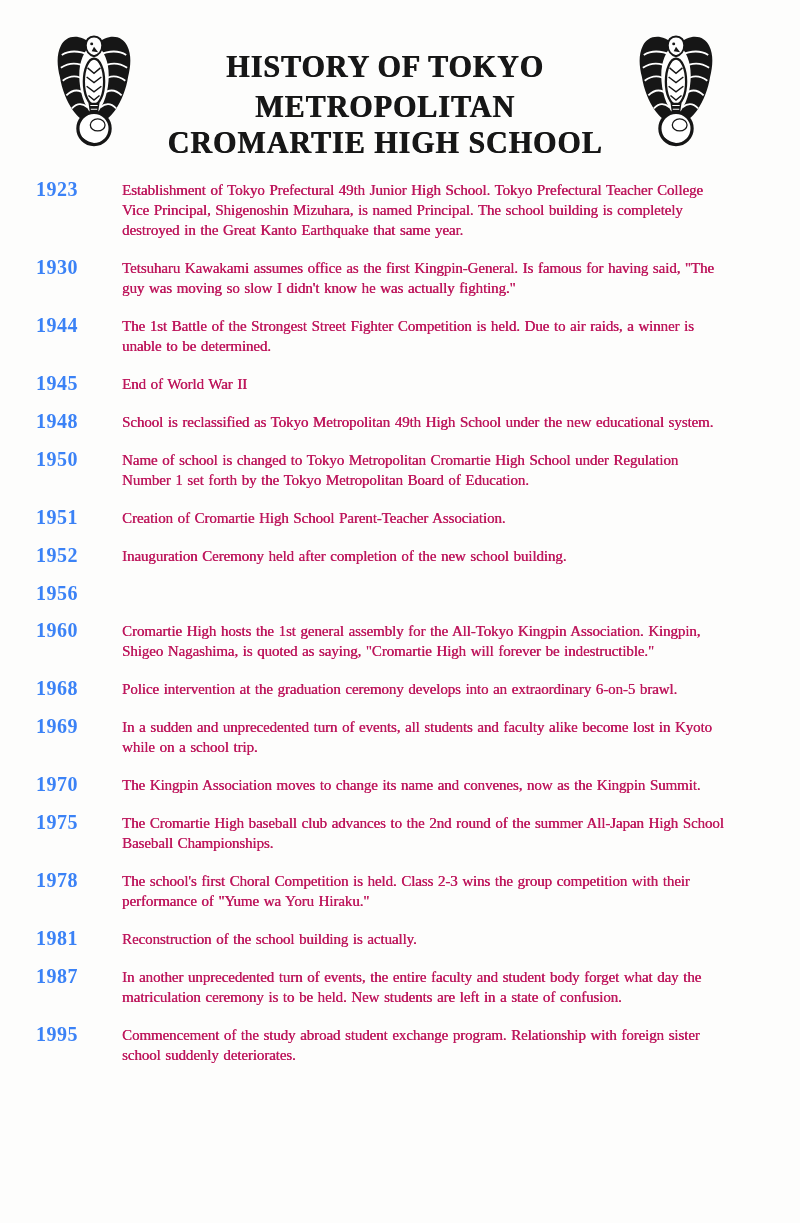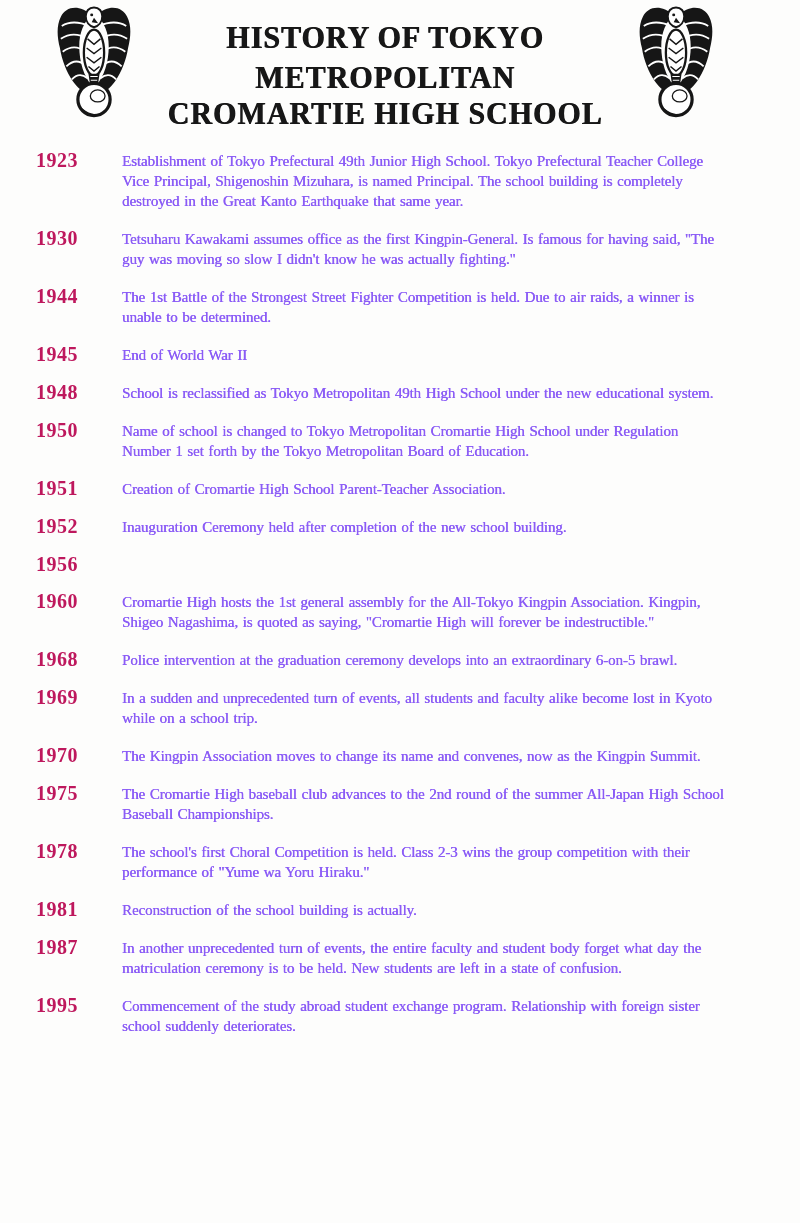--- a/index.html
+++ b/index.html
@@ -5,21 +5,21 @@
   * { margin:0; padding:0; box-sizing:border-box; }
   html,body { width:800px; }
   body {
     width:800px; height:1223px;
     background:#fdfdfc;
     color:#1e1e1e;
     font-family:"Liberation Serif","DejaVu Serif",serif;
     overflow:hidden;
     position:relative;
   }
-  .page { width:800px; height:1223px; padding-top:0; }
+  .page { width:800px; height:1223px; padding-top:29px; }
 
   
   .header {
     display:flex;
     align-items:flex-start;
     padding:0 82px 0 52px;
     height:128px;
   }
   .emblem { width:84px; height:116px; flex:none; margin-top:2px; }
   .emblem svg { width:100%; height:100%; }
@@ -45,29 +45,29 @@
     padding-left:36px;
     margin-bottom:17px;
   }
   .year {
     width:86px;
     flex:none;
     font-weight:bold;
     font-size:20px;
     line-height:20px;
     letter-spacing:0.5px;
-    color:#be185d;
+    color:#3b82f6;
   }
   .desc {
     width:606px;
     font-size:15px;
     line-height:20px;
     letter-spacing:-0.1px;
     word-spacing:1px;
-    color:#8b5cf6;
+    color:#be185d;
     text-shadow:0.35px 0 0 currentColor;
     padding-top:1px;
   }
 </style>
 </head>
 <body>
 
 <svg width="0" height="0" style="position:absolute">
   <defs>
     <g id="eagle-crest">

